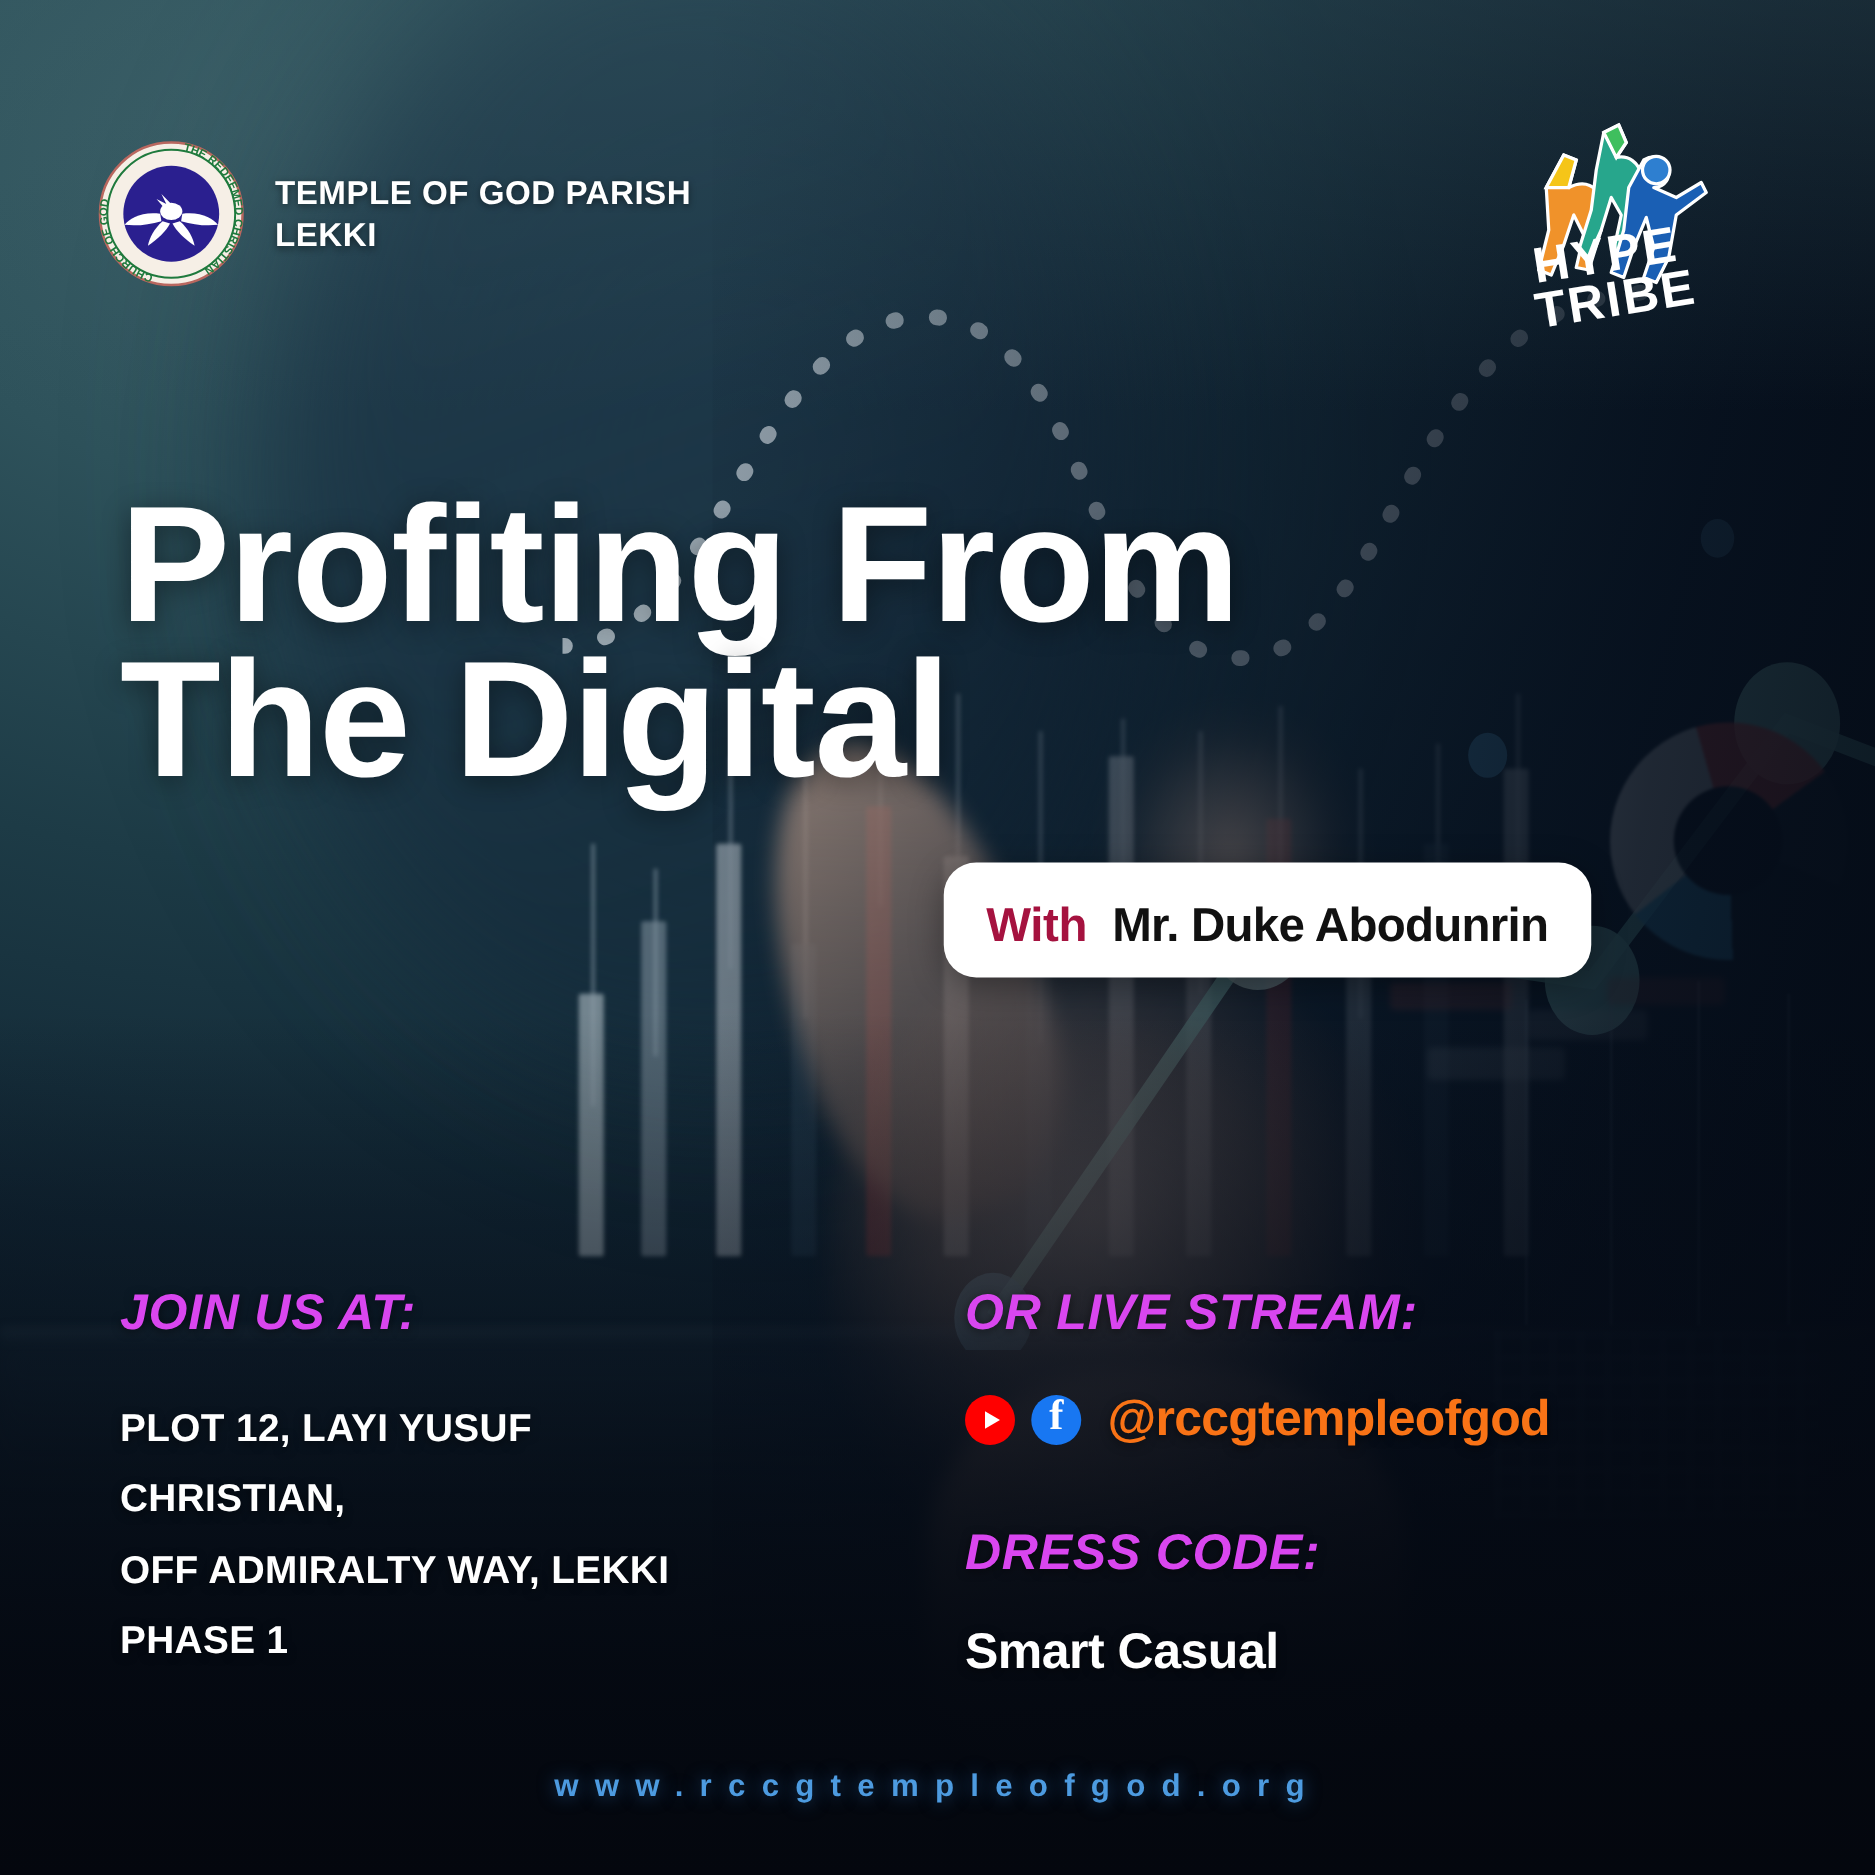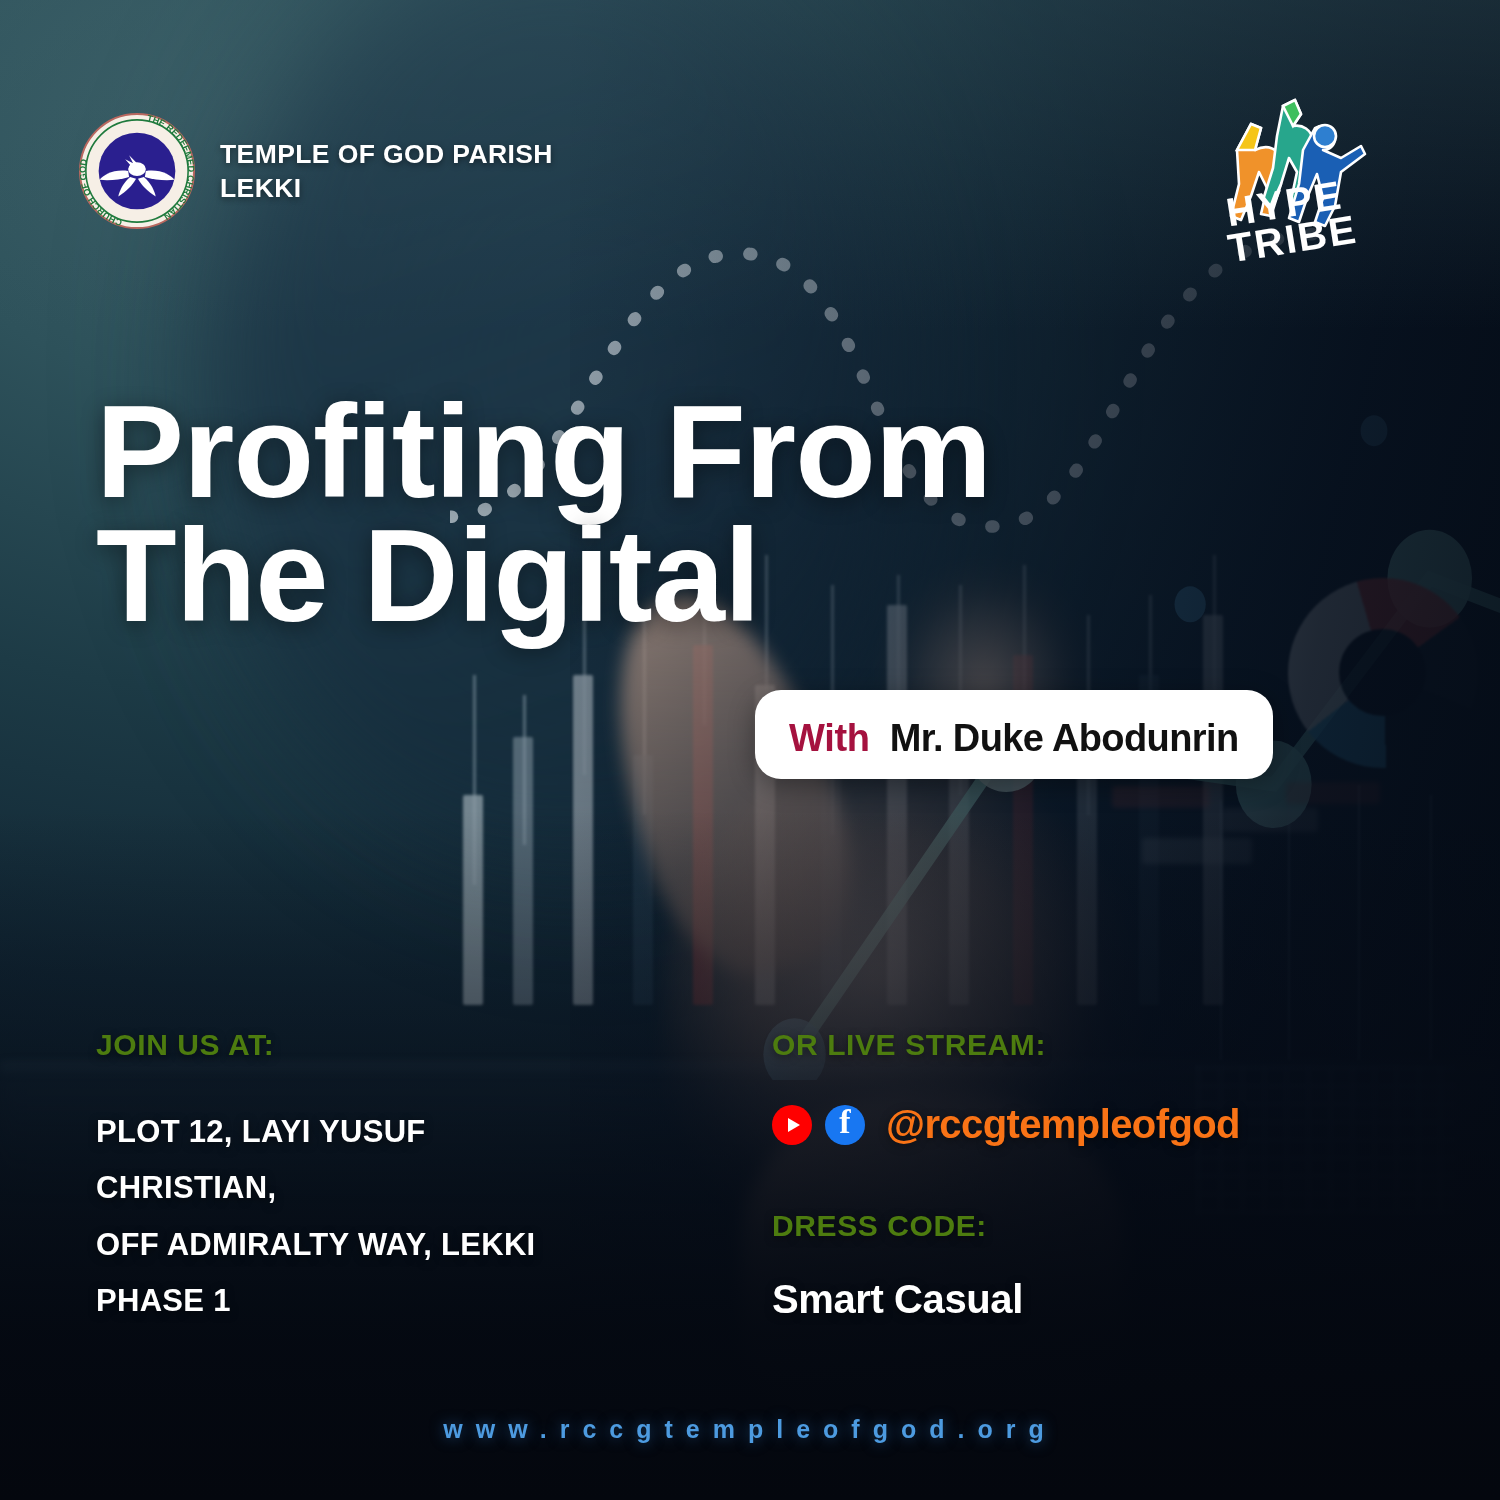--- a/index.html
+++ b/index.html
@@ -146,43 +146,44 @@
     color:#ffffff; font-size:132px; line-height:.94; font-weight:bold;
     letter-spacing:-1px;
     text-shadow:0 4px 22px rgba(0,0,0,.42);
   }
   .title span{ display:block; }
 
   
   .speaker-pill{
     position:absolute; left:755px; top:690px;
     background:#ffffff; border-radius:26px;
-    padding:27px 34px 19px 34px;
+    padding:17px 34px 19px 34px;
     display:flex; align-items:baseline; gap:20px;
     box-shadow:0 6px 26px rgba(0,0,0,.35);
   }
   .speaker-with{ color:#A5123F; font-size:38px; font-weight:bold; letter-spacing:-.3px; }
-  .speaker-name{ color:#111111; font-size:38px; font-weight:bold; letter-spacing:-.6px; }
+  .speaker-name{ color:#111111; font-size:38px; font-weight:bold; letter-spacing:-.6px;margin-top:13px; }
 
   
   .daterow{
     position:absolute; left:96px; top:866px;
     display:flex; align-items:center; gap:22px;
     color:#ffffff; font-size:52px; font-weight:bold; letter-spacing:-.6px;
     text-shadow:0 3px 14px rgba(0,0,0,.45);
   }
   .date-divider{ width:7px; height:50px; background:#5FA8E0; border-radius:2px; }
 
   
   .col-left{ position:absolute; left:96px; top:1028px; width:620px; }
   .col-right{ position:absolute; left:772px; top:1028px; width:640px; }
 
   .sect-head{
-    color:#4d7c0f; font-size:30px; font-weight:bold; letter-spacing:.6px;
+    color:#d946ef; font-size:40px; font-weight:bold; letter-spacing:.6px;
     text-shadow:0 2px 8px rgba(0,0,0,.5);
+    font-style:italic;
   }
   .addr{
     margin-top:42px; color:#ffffff; font-size:31px; font-weight:bold;
     line-height:1.82; letter-spacing:.3px; text-shadow:0 2px 8px rgba(0,0,0,.5);
   }
   .addr span{ display:block; }
 
   .social-row{ margin-top:40px; display:flex; align-items:center; gap:13px; }
   .yt-icon{
     width:40px; height:40px; border-radius:50%;

